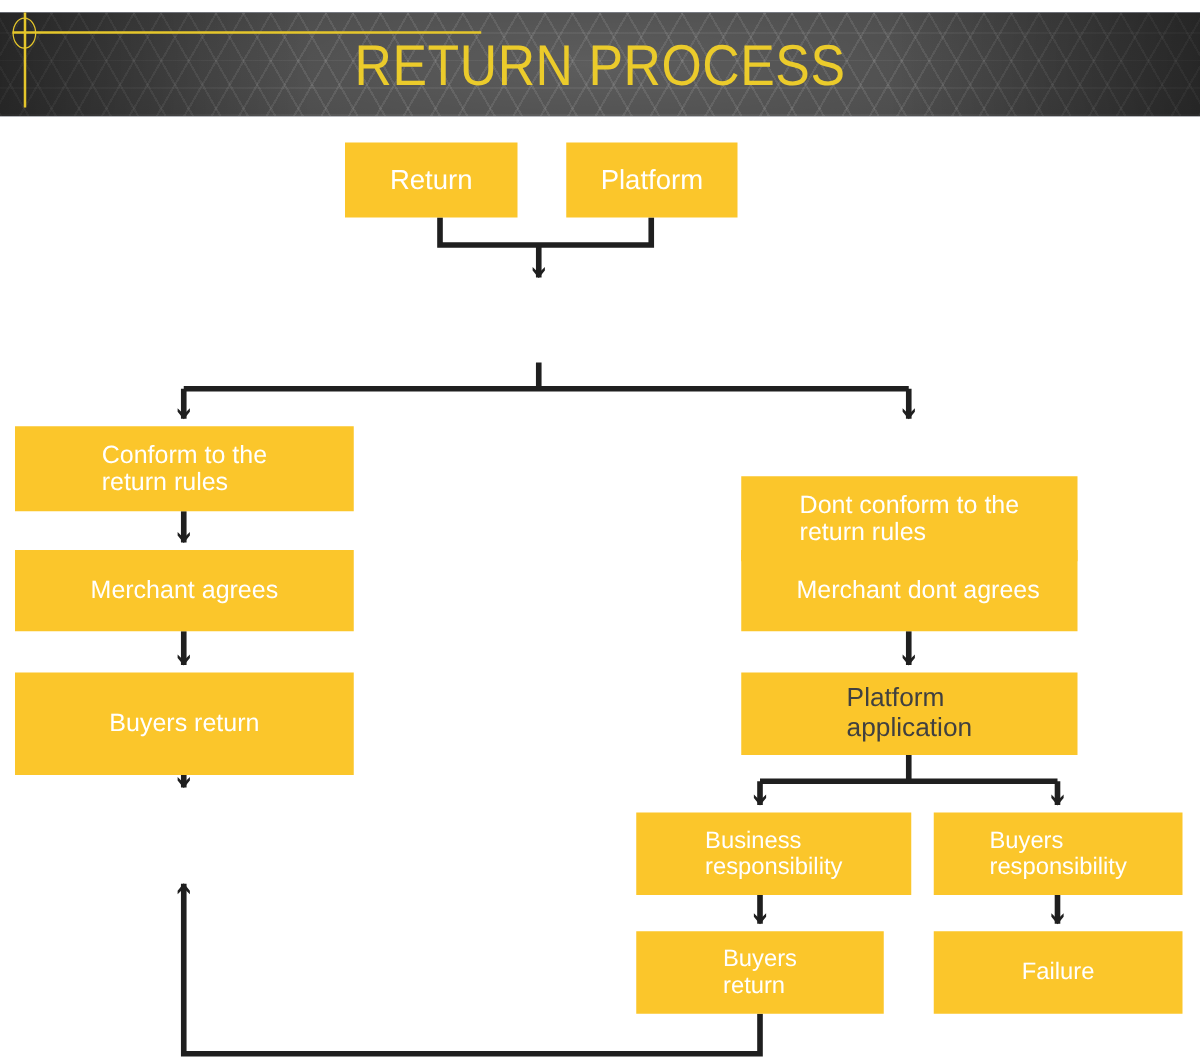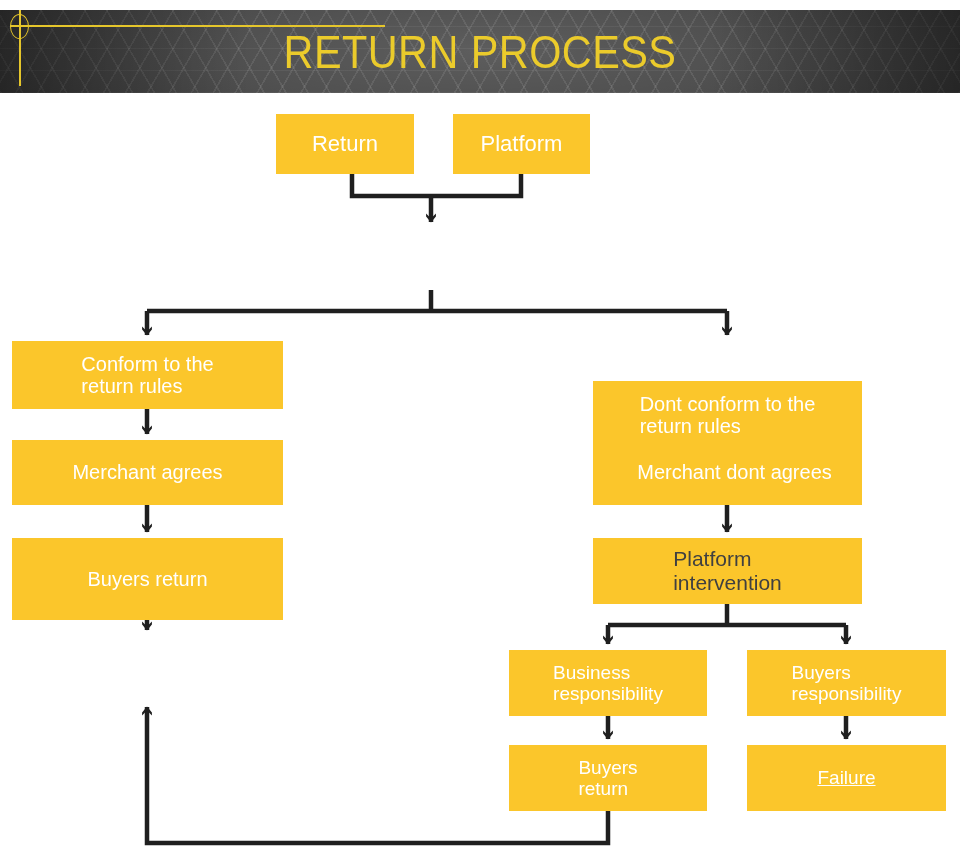--- a/index.html
+++ b/index.html
@@ -81,24 +81,24 @@
   #node-return      {left:276px;top:114px;width:138px;height:60px;font-size:22px;}
   #node-exchanges   {left:453px;top:114px;width:137px;height:60px;font-size:22px;}
   #node-submit      {left:296px;top:228px;width:270px;height:62px;font-size:21px;}
   #node-conform     {left:12px; top:341px;width:271px;height:68px;font-size:20px;}
   #node-not-conform {left:593px;top:341px;width:269px;height:68px;font-size:20px;margin-top:40px;}
   #node-merchant-agrees      {left:12px; top:440px;width:271px;height:65px;font-size:20px;}
   #node-merchant-dont-agrees {left:593px;top:440px;width:269px;height:65px;font-size:20px;padding-left:20px;}
   #node-buyers-return-left   {left:12px; top:538px;width:271px;height:82px;font-size:20px;}
   #node-platform-intervention{left:593px;top:538px;width:269px;height:66px;font-size:21px;}
   #node-success     {left:12px; top:636px;width:271px;height:65px;font-size:20px;}
-  #node-business-resp{left:509px;top:650px;width:198px;height:66px;font-size:19px;}
+  #node-business-resp{left:509px;top:650px;width:220px;height:66px;font-size:19px;}
   #node-buyers-resp  {left:747px;top:650px;width:199px;height:66px;font-size:19px;}
   #node-buyers-return-bottom{left:509px;top:745px;width:198px;height:66px;font-size:19px;}
-  #node-failure      {left:747px;top:745px;width:199px;height:66px;font-size:19px;text-decoration:underline;}
+  #node-failure      {left:747px;top:745px;width:199px;height:66px;font-size:19px;}
 </style>
 </head>
 <body>
 
 <div id="header-banner">
   <div id="header-pattern"></div>
   <div id="header-vignette"></div>
   <div id="header-title">RETURN PROCESS</div>
 </div>
 <div id="crosshair-circle"></div>
@@ -177,21 +177,21 @@
     <span class="node-label">Merchant dont agrees</span>
   </div>
 
   <div class="node" id="node-buyers-return-left">
     <span class="node-label">Buyers return</span>
   </div>
 
   <div class="node dark-text" id="node-platform-intervention">
     <span>
       <span class="node-label">Platform</span>
-      <span class="node-label">intervention</span>
+      <span class="node-label">application</span>
     </span>
   </div>
 
 
   <div class="node" id="node-business-resp">
     <span>
       <span class="node-label">Business</span>
       <span class="node-label">responsibility</span>
     </span>
   </div>

